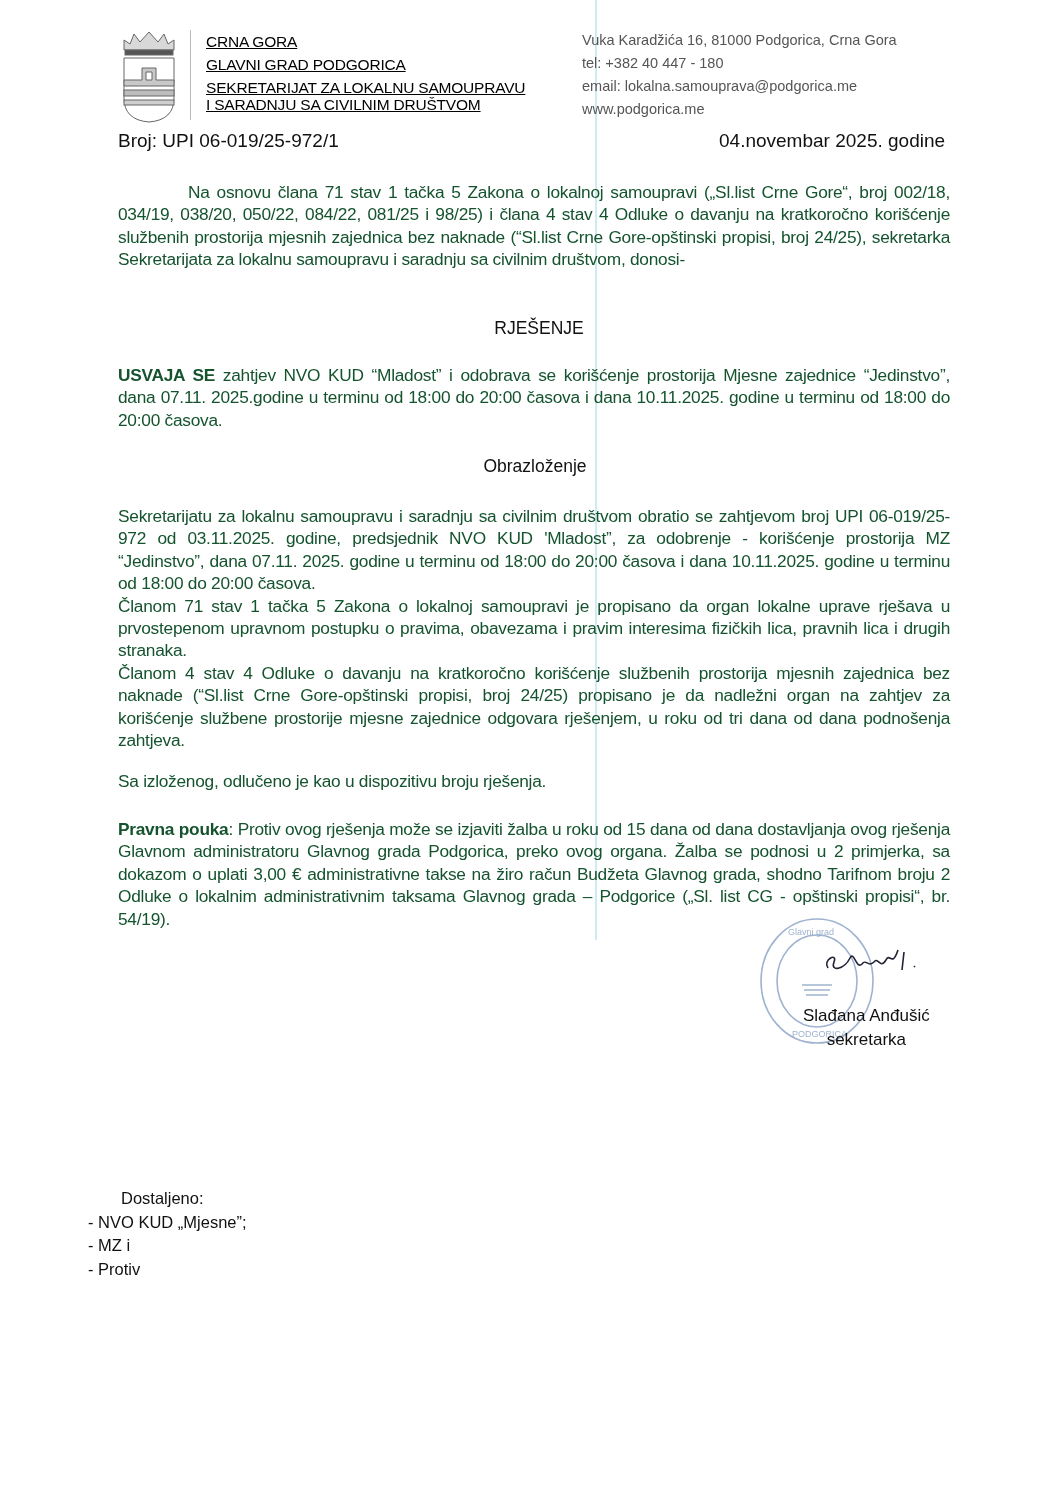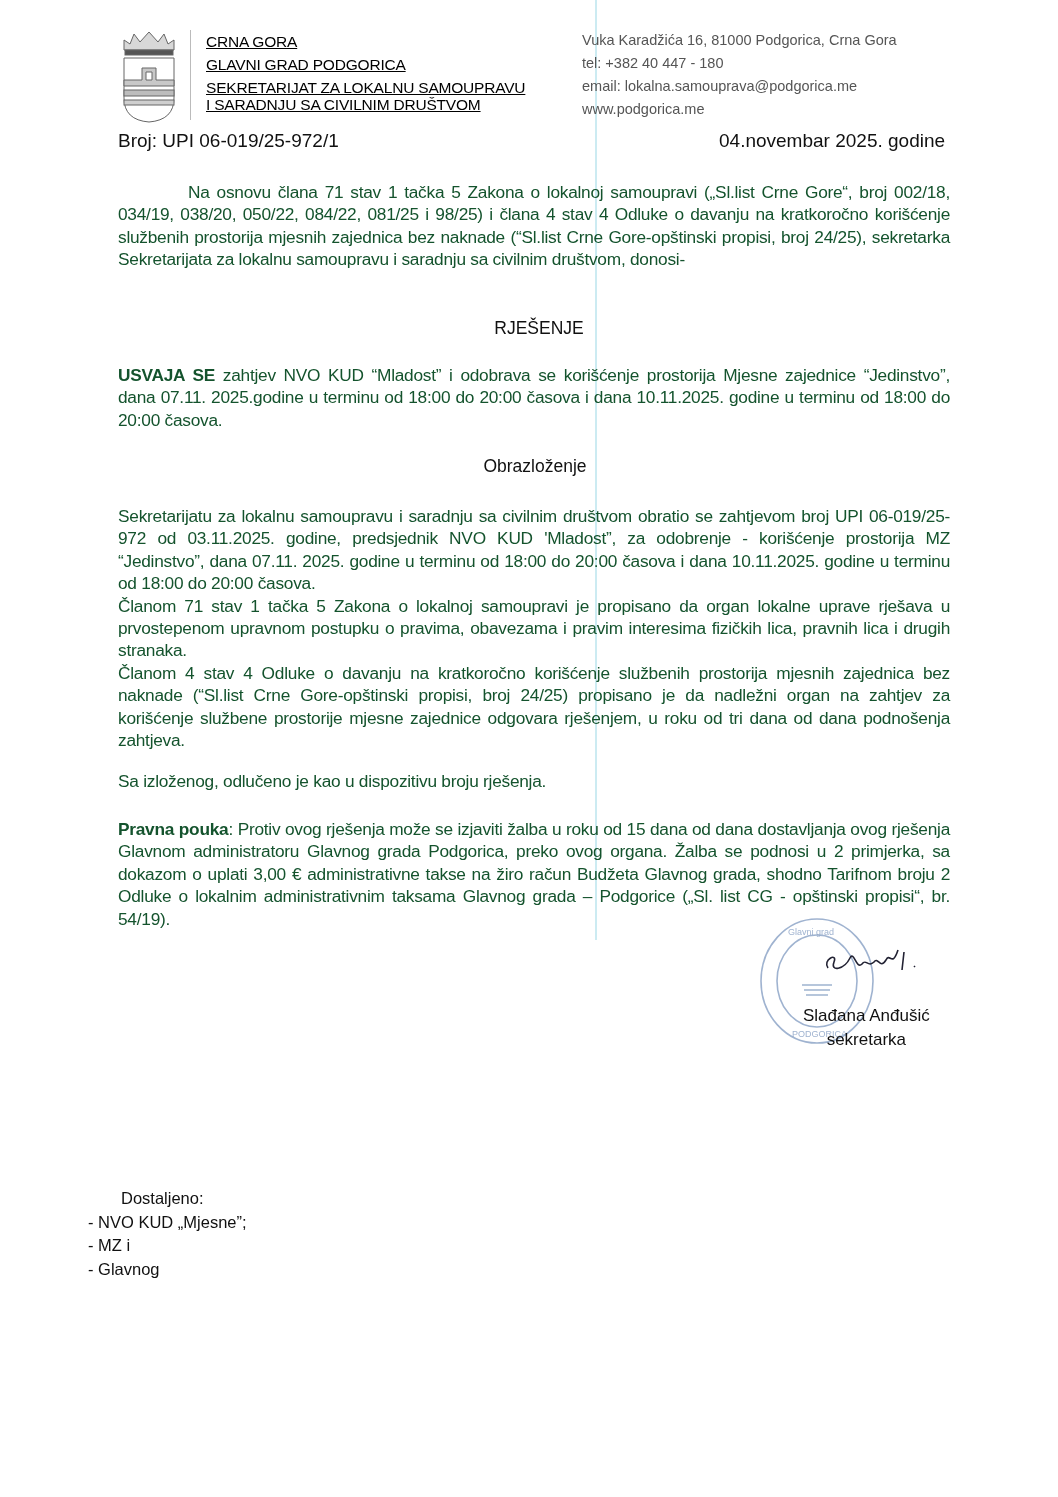--- a/index.html
+++ b/index.html
@@ -103,14 +103,14 @@
 
 <div class="signer">
   <div>Slađana Anđušić</div>
   <div>sekretarka</div>
 </div>
 
 <div class="dostav">
   <div class="h">Dostaljeno:</div>
   <div>- NVO KUD „Mjesne”;</div>
   <div>- MZ i</div>
-  <div>- Glavnog</div>
+  <div>- Protiv</div>
 </div>
 
 </body></html>

